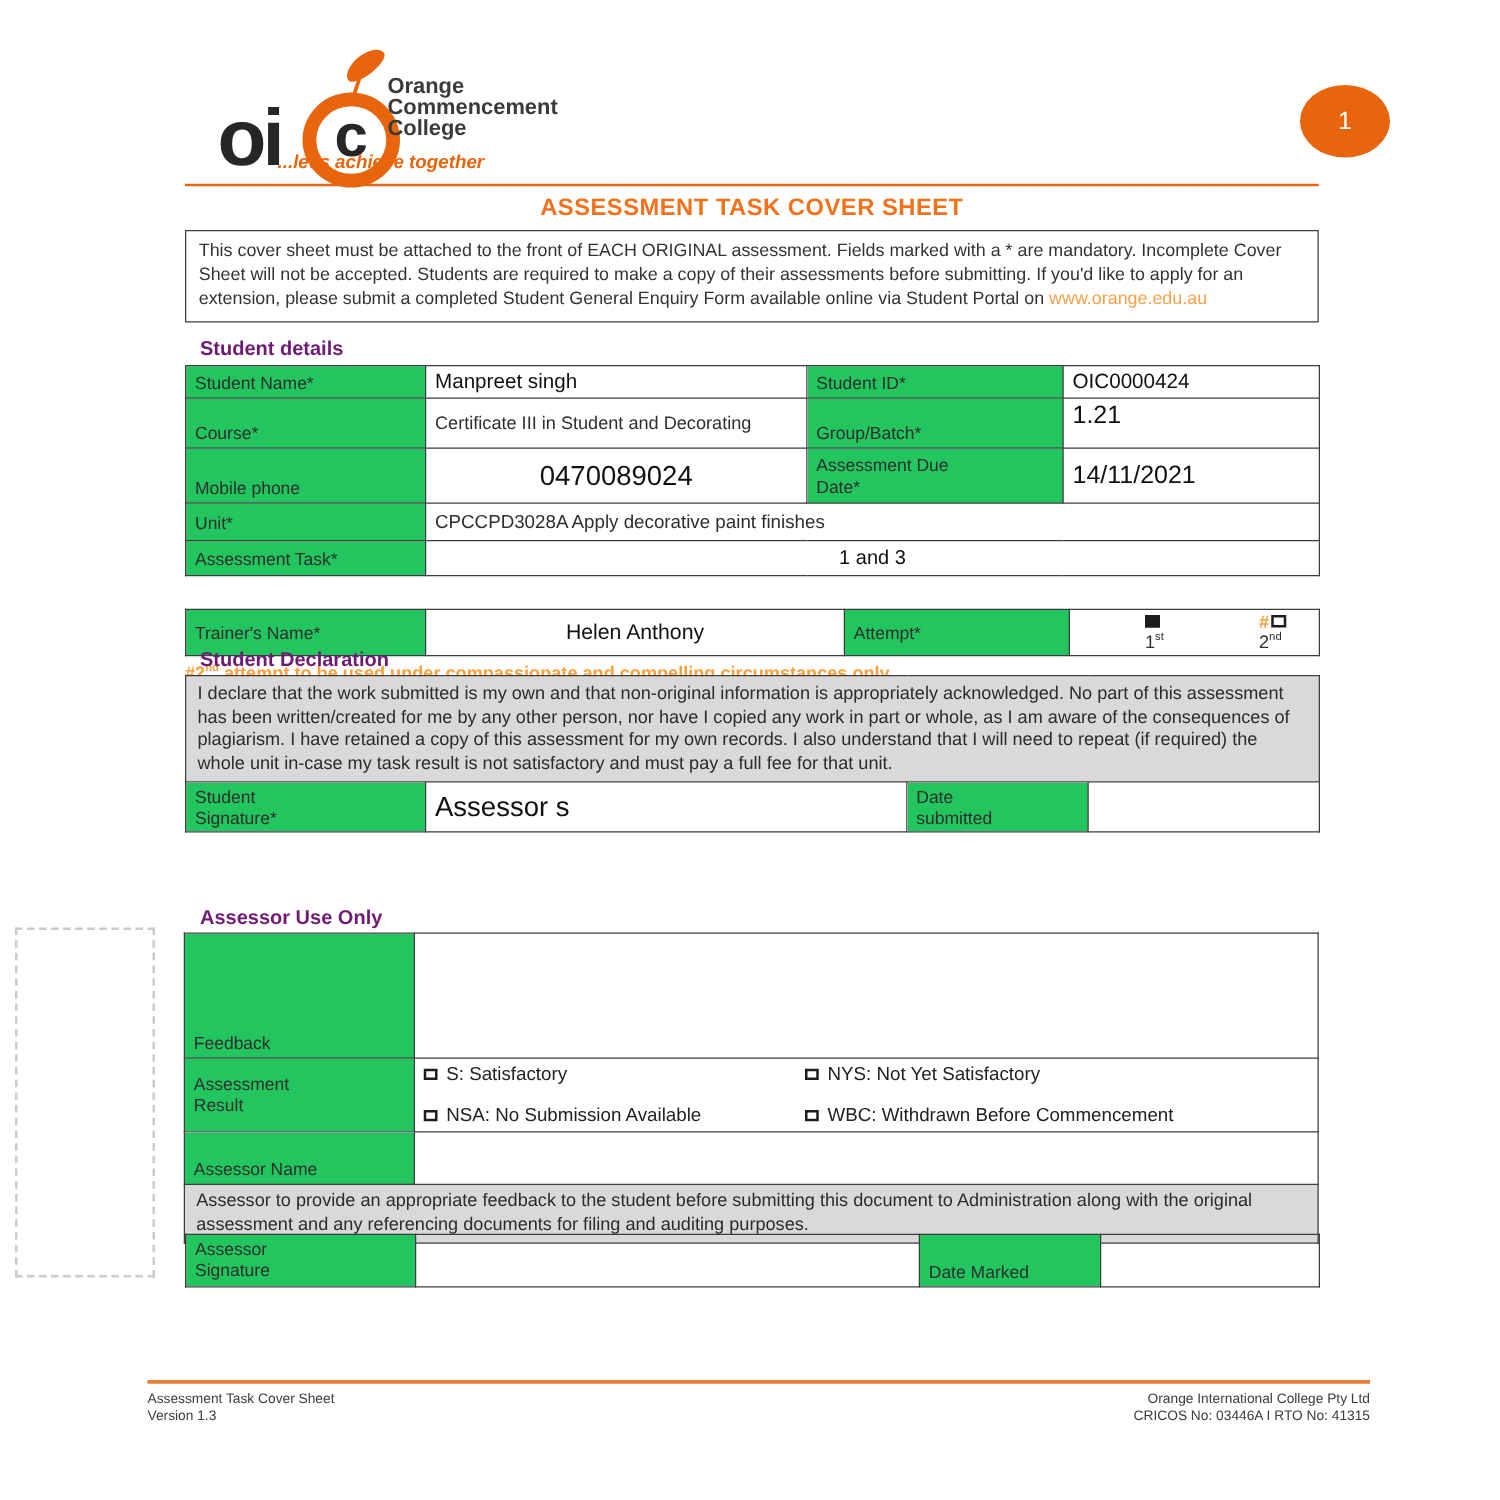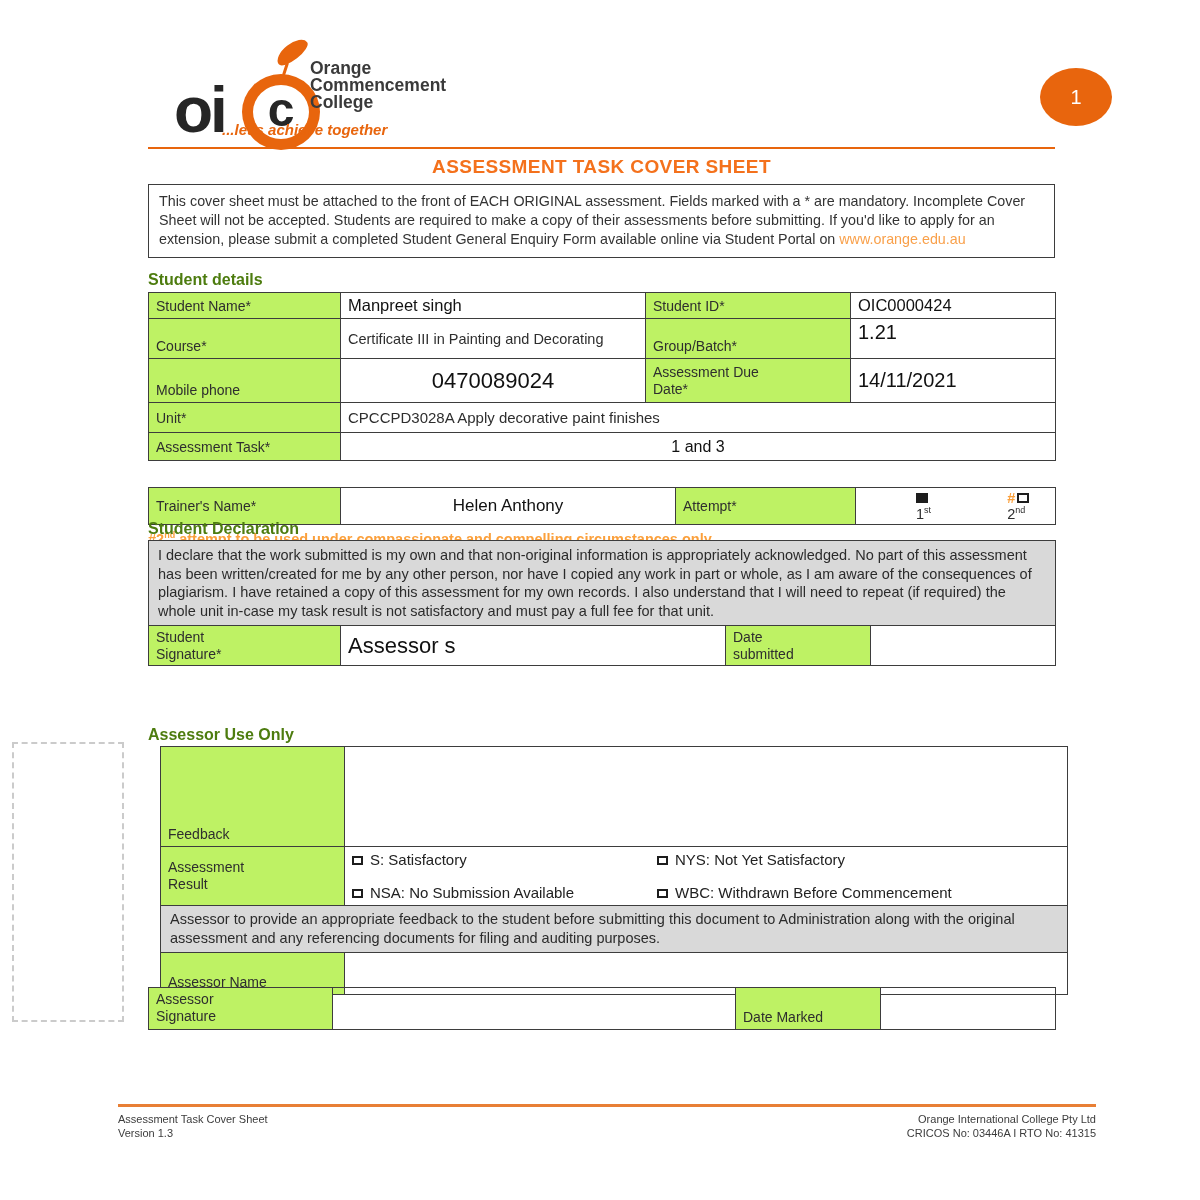--- a/index.html
+++ b/index.html
@@ -20,26 +20,26 @@
   .page-badge { position:absolute; left:1040px; top:68px; width:72px; height:58px; background:#E8650D; border-radius:50%; display:flex; align-items:center; justify-content:center; color:#fff; font-size:20px; }
 
   .header-rule { position:absolute; left:148px; top:147px; width:907px; height:2px; background:#E8650D; }
 
   
   .doc-title { position:absolute; left:148px; top:156px; width:907px; text-align:center; font-size:19px; font-weight:800; color:#F4711C; letter-spacing:0.4px; }
   .intro-box { position:absolute; left:148px; top:184px; width:907px; border:1.5px solid #3d3d3d; padding:7px 10px 8px 10px; font-size:14.3px; line-height:19px; color:#333; }
   .link { color:#F9A04A; text-decoration:none; cursor:pointer; }
 
   
-  .sec-head { position:absolute; left:148px; font-size:16px; font-weight:800; color:#4d7c0f; }
+  .sec-head { position:absolute; left:160px; font-size:16px; font-weight:800; color:#701a75; }
 
   
   table { border-collapse:collapse; table-layout:fixed; }
   td { border:1.5px solid #3d3d3d; font-size:14px; color:#2e2e2e; padding:2px 7px; vertical-align:middle; overflow:hidden; }
-  td.lbl { background:#bef264; }
+  td.lbl { background:#22c55e; }
   td.va-b { vertical-align:bottom; padding-bottom:4px; }
   .student-table { position:absolute; left:148px; top:292px; }
   .trainer-table { position:absolute; left:148px; top:488px; margin-top:-1.5px; }
   .val-lg { font-size:20px; color:#111; }
   .val-xl { font-size:22px; color:#111; }
   .val-md { font-size:16.5px; color:#111; }
   .center { text-align:center; }
   .lblline { display:block; line-height:17px; }
 
   .cbx { display:inline-block; width:12px; height:10px; border:2px solid #1d1d1d; vertical-align:middle; margin-right:6px; margin-top:-2px; }
@@ -49,21 +49,21 @@
   .hash { color:#FBA03C; font-weight:700; margin-right:2px; }
   .attempt-cell { display:flex; align-items:center; gap:4px; font-size:14.5px; }
   .attempt-first { margin-left:12px;padding-left:41px; }
   .attempt-second { margin-left:58px; }
 
   .orange-note { position:absolute; left:148px; top:492px; font-size:14.5px; font-weight:700; color:#FBA03C;margin-top:39px; }
 
   .decl-table { position:absolute; left:148px; top:540px; }
   .decl-text-cell { background:#D9D9D9; font-size:14.5px; line-height:18.6px; padding:5px 9px; color:#2b2b2b; }
 
-  .assessor-table { position:absolute; left:160px; top:746px; }
+  .assessor-table { position:absolute; left:147px; top:746px; }
   .assessor-sig-table { position:absolute; left:148px; top:988px; margin-top:-1.5px; }
   .note-cell { background:#D9D9D9; font-size:14.5px; line-height:19px; padding:4px 9px; color:#2b2b2b; }
   .options-grid { display:grid; grid-template-columns:305px auto; row-gap:16px; font-size:15px; color:#222; padding:2px 0; }
   .opt { white-space:nowrap; }
 
   .dashed-box { position:absolute; left:12px; top:742px; width:112px; height:280px; border:2px dashed #cbcbcb; }
 
   
   .footer-rule { position:absolute; left:118px; top:1104px; width:978px; height:3px; background:#E87F35; }
   .footer-left { position:absolute; left:118px; top:1112px; font-size:11px; line-height:14px; color:#3c3c3c; }
@@ -110,21 +110,21 @@
       </colgroup>
     <tbody>
         <tr>
       <td class="lbl" style="height:26px;">Student Name*</td>
       <td class="val-md">Manpreet singh</td>
       <td class="lbl">Student ID*</td>
       <td class="val-md">OIC0000424</td>
     </tr>
     <tr>
       <td class="lbl va-b" style="height:40px;">Course*</td>
-      <td style="font-size:14.5px;">Certificate III in Painting and Decorating</td>
+      <td style="font-size:14.5px;">Certificate III in Student and Decorating</td>
       <td class="lbl va-b">Group/Batch*</td>
       <td class="val-lg" style="vertical-align:top;">1.21</td>
     </tr>
     <tr>
       <td class="lbl va-b" style="height:44px;">Mobile phone</td>
       <td class="val-xl center">0470089024</td>
       <td class="lbl">
         <span class="lblline">Assessment Due</span>
         <span class="lblline">Date*</span>
       </td>
@@ -213,25 +213,25 @@
       <td>
         <div class="options-grid">
           <div class="opt"><span class="cbx sm"></span><span>S: Satisfactory</span></div>
           <div class="opt"><span class="cbx sm"></span><span>NYS: Not Yet Satisfactory</span></div>
           <div class="opt"><span class="cbx sm"></span><span>NSA: No Submission Available</span></div>
           <div class="opt"><span class="cbx sm"></span><span>WBC: Withdrawn Before Commencement</span></div>
         </div>
       </td>
     </tr>
     <tr>
+      <td class="lbl va-b" style="height:42px;">Assessor Name</td>
+      <td></td>
+    </tr>
+    <tr>
       <td colspan="2" class="note-cell">Assessor to provide an appropriate feedback to the student before submitting this document to Administration along with the original assessment and any referencing documents for filing and auditing purposes.</td>
-    </tr>
-    <tr>
-      <td class="lbl va-b" style="height:42px;">Assessor Name</td>
-      <td></td>
     </tr>
   </tbody>
     </table>
 
   <table class="assessor-sig-table">
     <colgroup>
         <col style="width:184px">
         <col style="width:403px">
         <col style="width:145px">
         <col style="width:175px">

